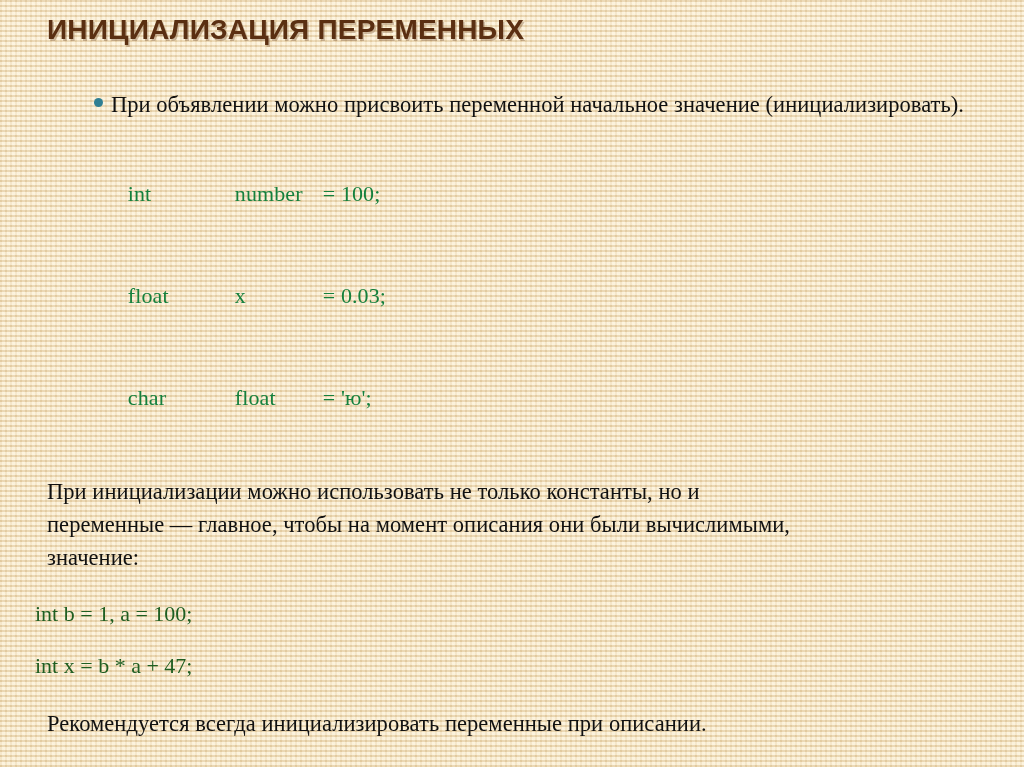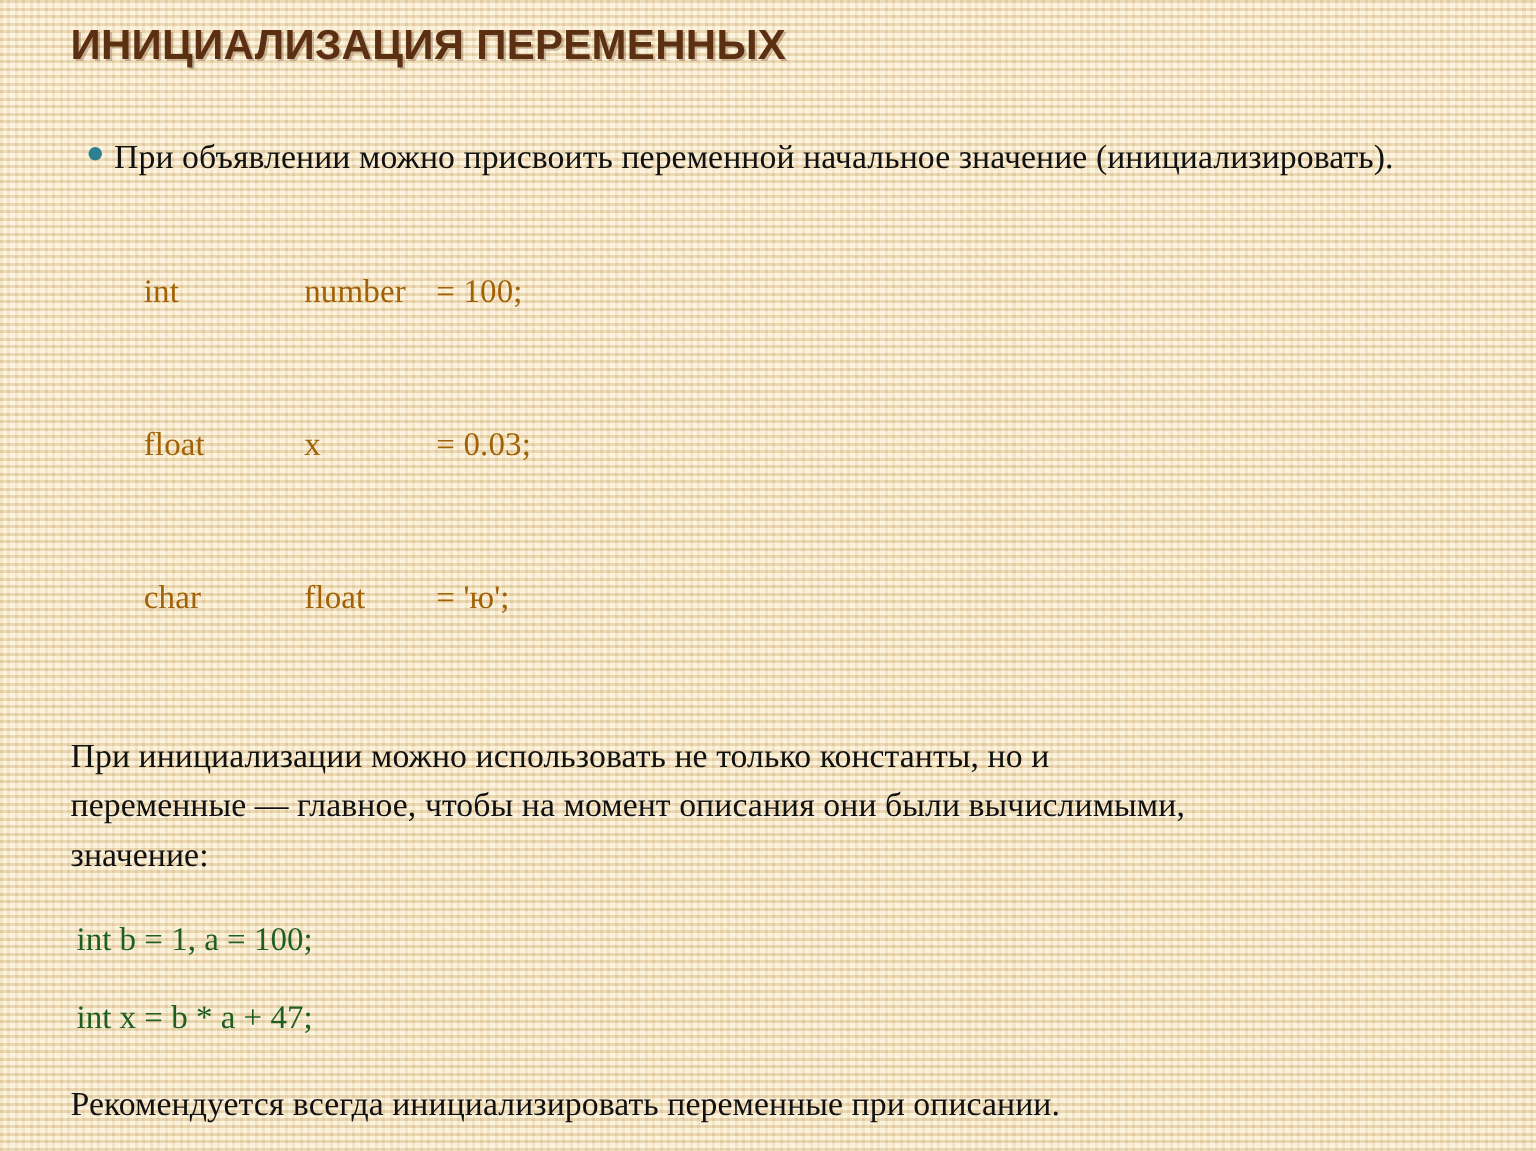--- a/index.html
+++ b/index.html
@@ -69,44 +69,46 @@
     color: #111111;
     font-size: 22.5px;
     line-height: 33px;
     letter-spacing: 0.05px;
   }
 
   .para-1 {
     margin: 0 0 0 12px;
     padding: 0 60px 0 47px;
     text-indent: 0;
+    text-align: right;
   }
 
   .bullet-dot {
     display: inline-block;
     width: 9px;
     height: 9px;
     border-radius: 50%;
     background: #2f7f93;
     vertical-align: 0.22em;
     margin-right: 8px;
   }
 
   .bullet-dot.tight {
     margin-right: 2px;
   }
 
   
   .code-block {
     margin-top: 22px;
     padding-left: 51px;
-    color: #a16207;
+    color: #15803d;
     font-size: 22px;
     line-height: 34px;
     letter-spacing: 0.1px;
+    margin-left: 32px;
   }
 
   .code-row {
     display: block;
     white-space: pre;
   }
 
   .code-type {
     display: inline-block;
     width: 107px;
@@ -114,31 +116,31 @@
 
   .code-name {
     display: inline-block;
     width: 88px;
   }
 
   .code-line {
     color: #1f5e21;
     font-size: 22px;
     line-height: 34px;
-    padding-left: 51px;
+    padding-left: 35px;
     white-space: pre;
   }
 
   .code-single {
     margin-top: 18px;
   }
 
   
   .para-2 {
-    margin-top: 38px;
+    margin-top: 26px;
     padding: 0 40px 0 47px;
   }
 
   .para-3 {
     margin-top: 24px;
     padding: 0 30px 0 47px;
   }
 
   .nowrap-line {
     display: block;

